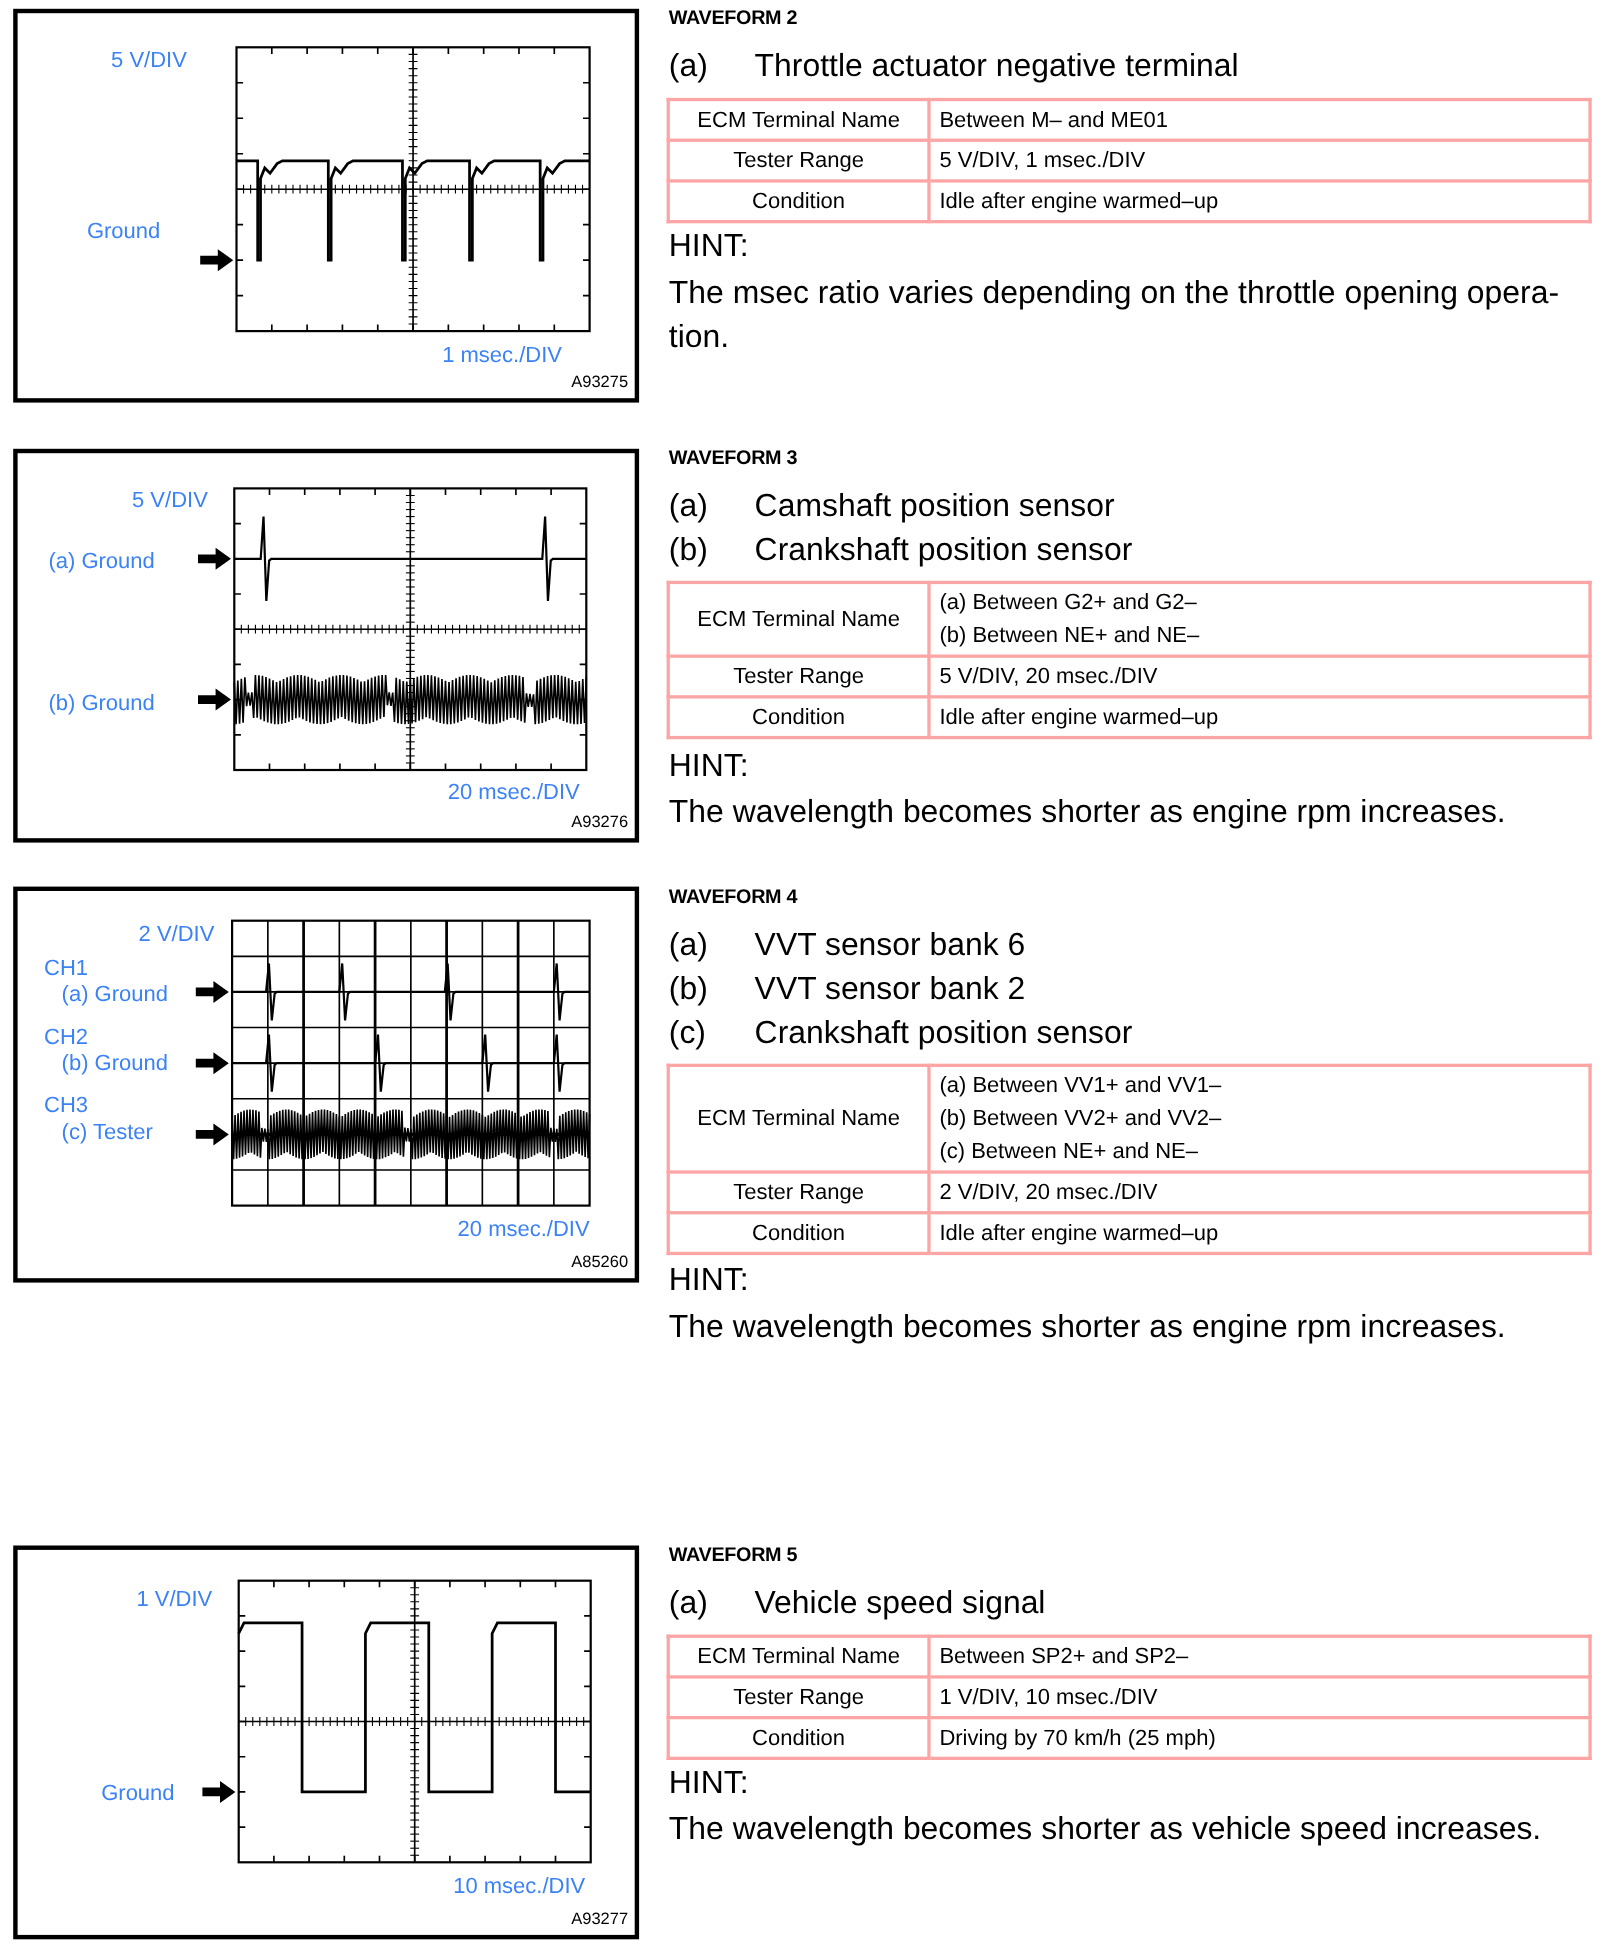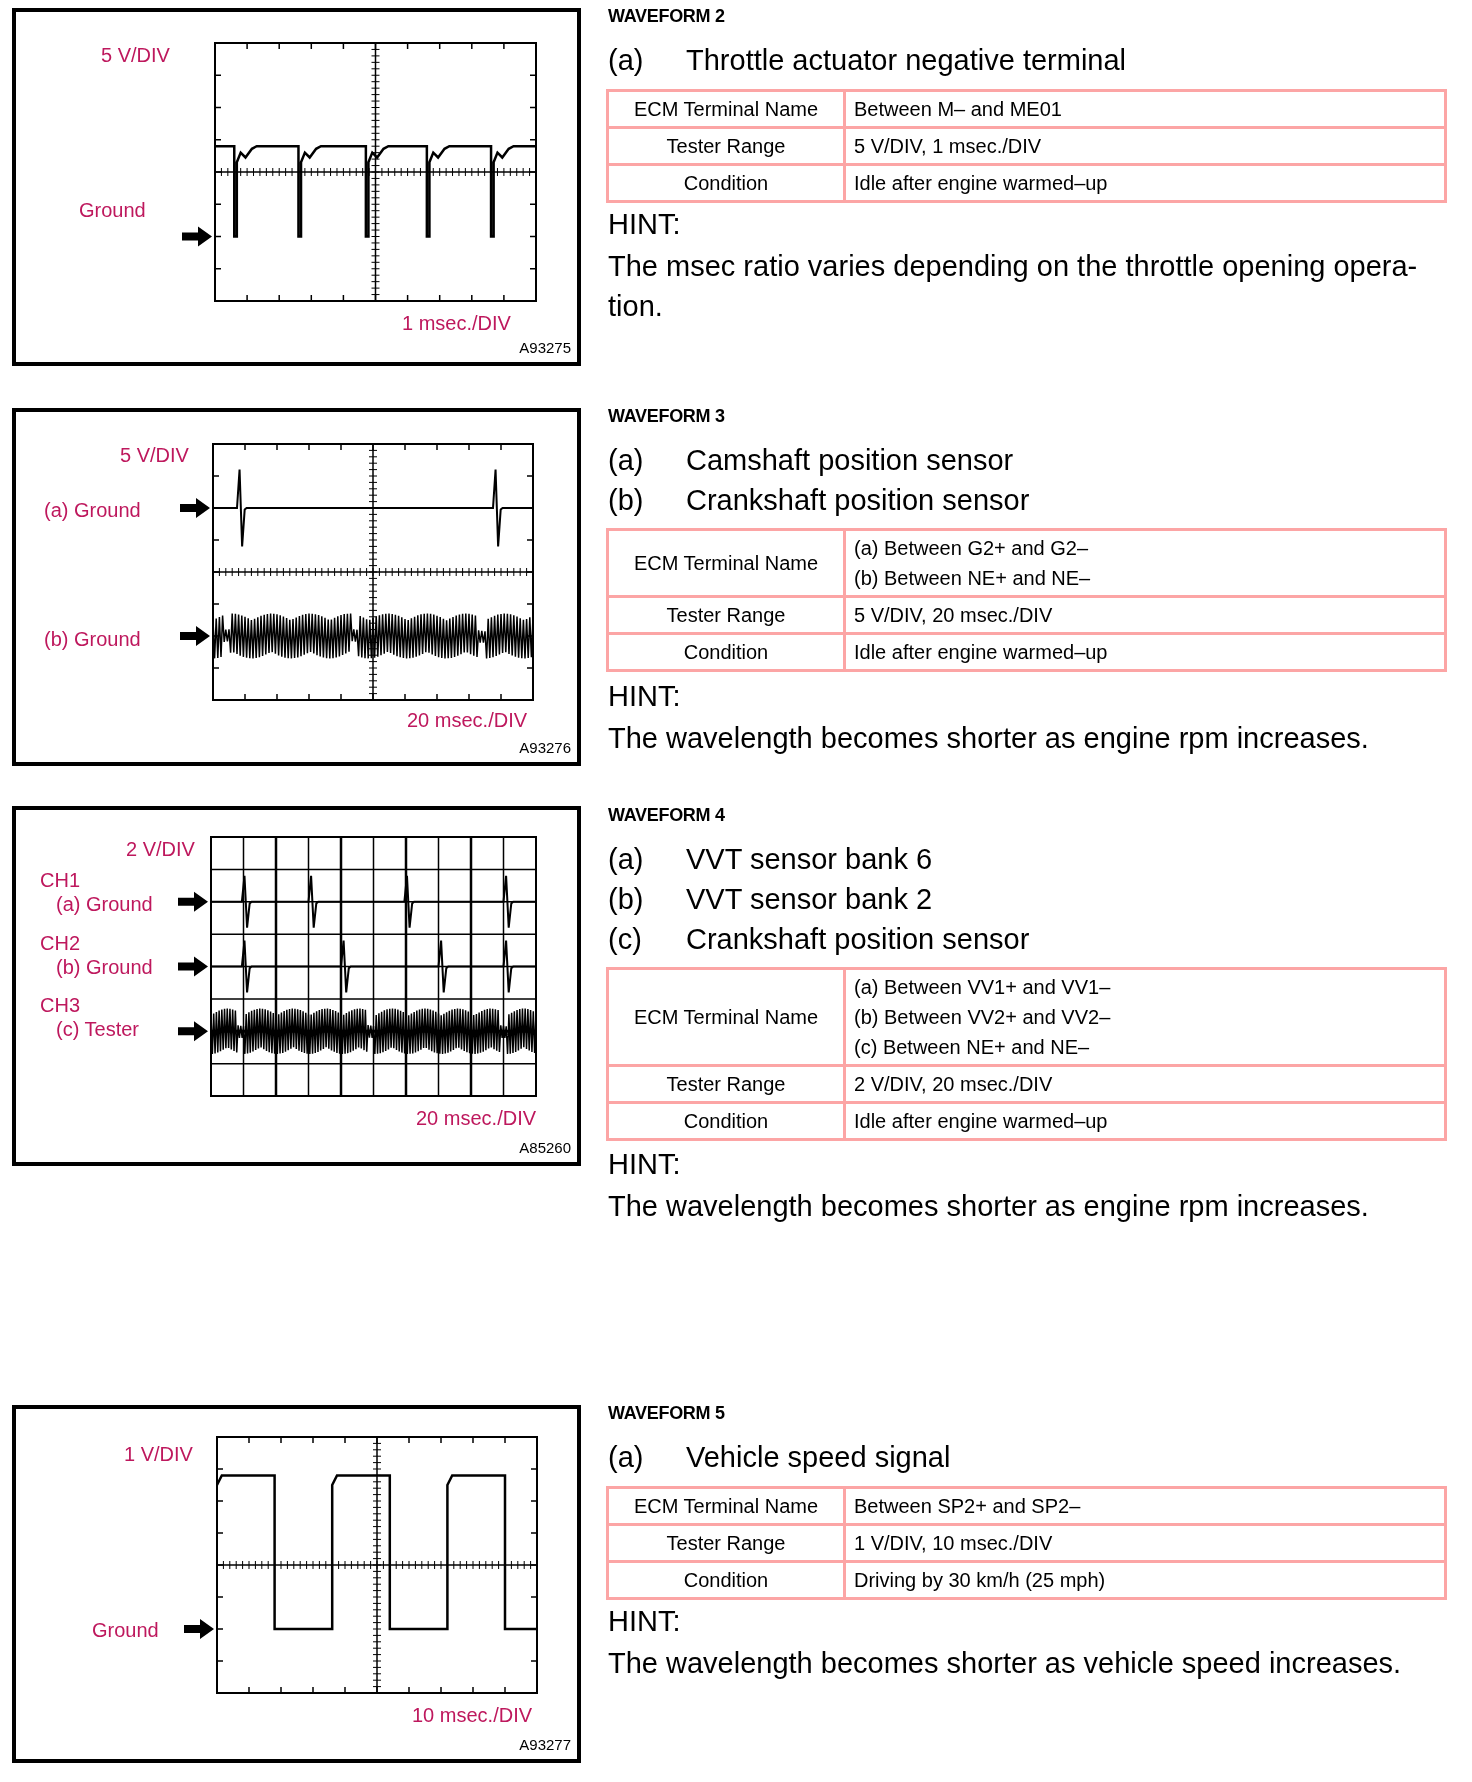--- a/index.html
+++ b/index.html
@@ -1,20 +1,20 @@
 <!DOCTYPE html>
 <html><head>
 <meta charset="utf-8">
 <style>
   html, body { margin:0; padding:0; background:#ffffff; }
   body { width:1472px; height:1782px; position:relative; overflow:hidden;
          font-family:"Liberation Sans", "DejaVu Sans", sans-serif; color:#000; }
   .figbox { position:absolute; left:12px; width:561px; border:4px solid #000; background:#fff; box-sizing:content-box; }
   .figbox svg { position:absolute; left:0; top:0; }
-  .flabel { position:absolute; font-size:20px; white-space:nowrap; color:#be185d; }
+  .flabel { position:absolute; font-size:20px; white-space:nowrap; color:#3b82f6; }
   .figid { position:absolute; right:6px; bottom:6px; font-size:15px; }
   .heading { position:absolute; left:608px; font-weight:bold; font-size:18px; letter-spacing:-0.3px; white-space:nowrap; }
   .item { position:absolute; left:608px; font-size:29px; white-space:nowrap; }
   .item .lbl { display:inline-block; width:78px; }
   table.spec { position:absolute; left:606px; width:841px; border-collapse:collapse; font-size:20px; }
   table.spec td { border:3px solid #fca5a5; padding:0 8px; height:34px; vertical-align:middle; }
   table.spec td.k { width:218px; text-align:center; }
   table.spec td.v { text-align:left; }
   table.spec td.v div { line-height:30px; }
   .hint { position:absolute; left:608px; font-size:29px; white-space:nowrap; }
@@ -567,19 +567,19 @@
       </tr>
   <tr>
         <td class="k">Tester Range</td>
         <td class="v">
           <div>1 V/DIV, 10 msec./DIV</div>
         </td>
       </tr>
   <tr>
         <td class="k">Condition</td>
         <td class="v">
-          <div>Driving by 30 km/h (25 mph)</div>
+          <div>Driving by 70 km/h (25 mph)</div>
         </td>
       </tr>
 </tbody>
   </table>
 <div class="hint" style="top:1605px;">HINT:</div>
 <div class="hinttext" style="top:1643px;">The wavelength becomes shorter as vehicle speed increases.</div>
 
 </body></html>

